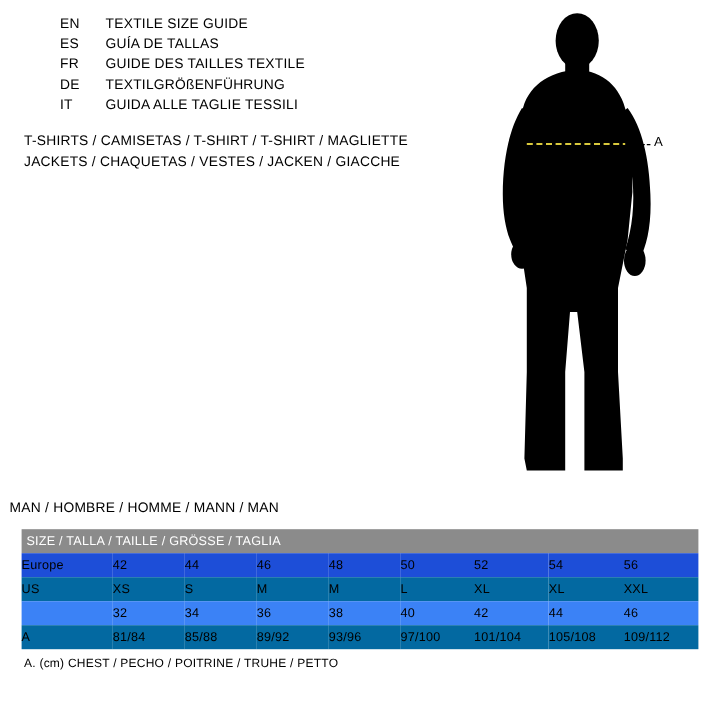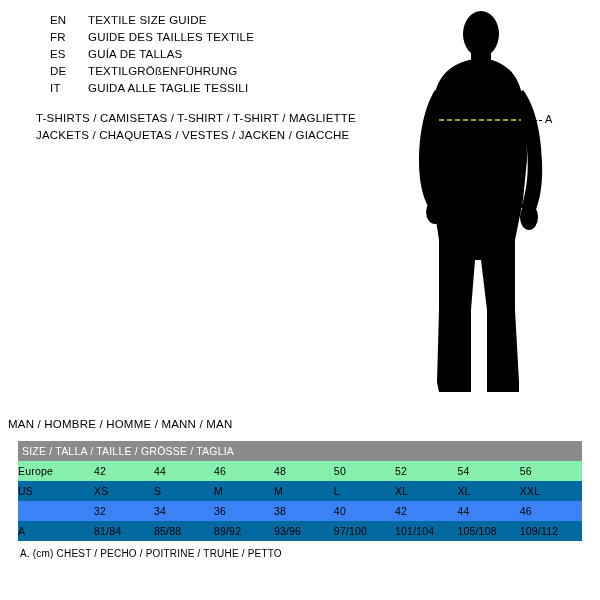--- a/index.html
+++ b/index.html
@@ -48,21 +48,20 @@
   .cat-block {
     position: absolute;
     left: 20px;
     top: 110px;
     width: 360px;
   }
   .cat-line {
     font-size: 11.5px;
     line-height: 17px;
     letter-spacing: 0.2px;
-    margin-left: 16px;
   }
 
   
   .figure-wrap {
     position: absolute;
     left: 395px;
     top: 10px;
     width: 200px;
     height: 390px;
   }
@@ -109,21 +108,21 @@
   tr.head-row {
     background: #8b8b8b;
     color: #ffffff;
   }
   tr.head-row td {
     font-size: 10.5px;
     padding-left: 4px;
   }
   tr.zebra-light { background: #3b82f6; }
   tr.zebra-dark  { background: #0369a1; }
-  tr.zebra-lightest { background: #86efac; }
+  tr.zebra-lightest { background: #1d4ed8; }
 
   td.label-col {
     width: 86px;
     padding-left: 4px;
   }
   td.val {
     width: 68px;
     text-align: left;
   }
 
@@ -139,26 +138,26 @@
 <body>
 
 <div class="page">
 
   <div class="lang-block">
     <div class="lang-row">
       <span class="lang-code">EN</span>
       <span class="lang-text">TEXTILE SIZE GUIDE</span>
     </div>
     <div class="lang-row">
+      <span class="lang-code">ES</span>
+      <span class="lang-text">GUÍA DE TALLAS</span>
+    </div>
+    <div class="lang-row">
       <span class="lang-code">FR</span>
       <span class="lang-text">GUIDE DES TAILLES TEXTILE</span>
-    </div>
-    <div class="lang-row">
-      <span class="lang-code">ES</span>
-      <span class="lang-text">GUÍA DE TALLAS</span>
     </div>
     <div class="lang-row">
       <span class="lang-code">DE</span>
       <span class="lang-text">TEXTILGRÖßENFÜHRUNG</span>
     </div>
     <div class="lang-row">
       <span class="lang-code">IT</span>
       <span class="lang-text">GUIDA ALLE TAGLIE TESSILI</span>
     </div>
   </div>

